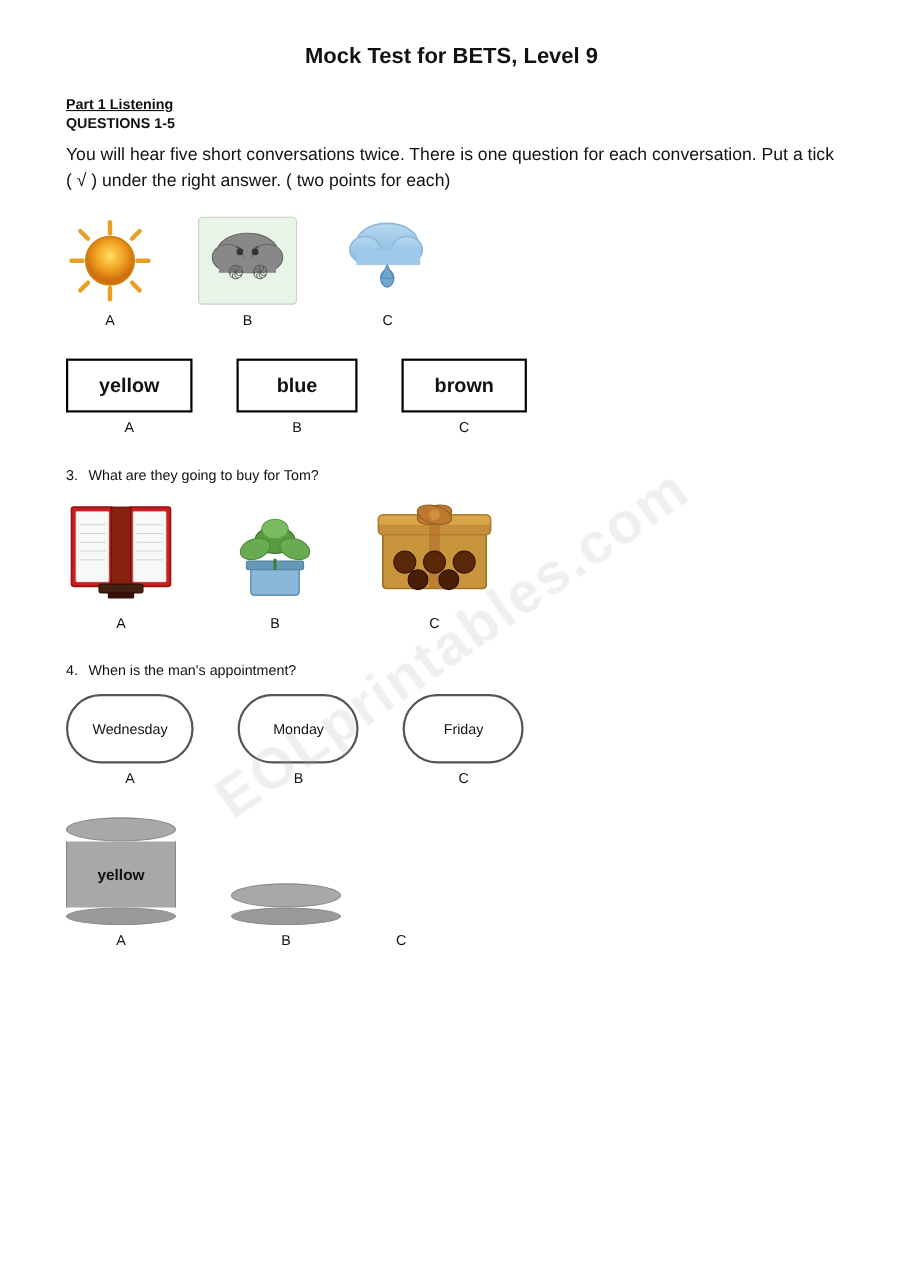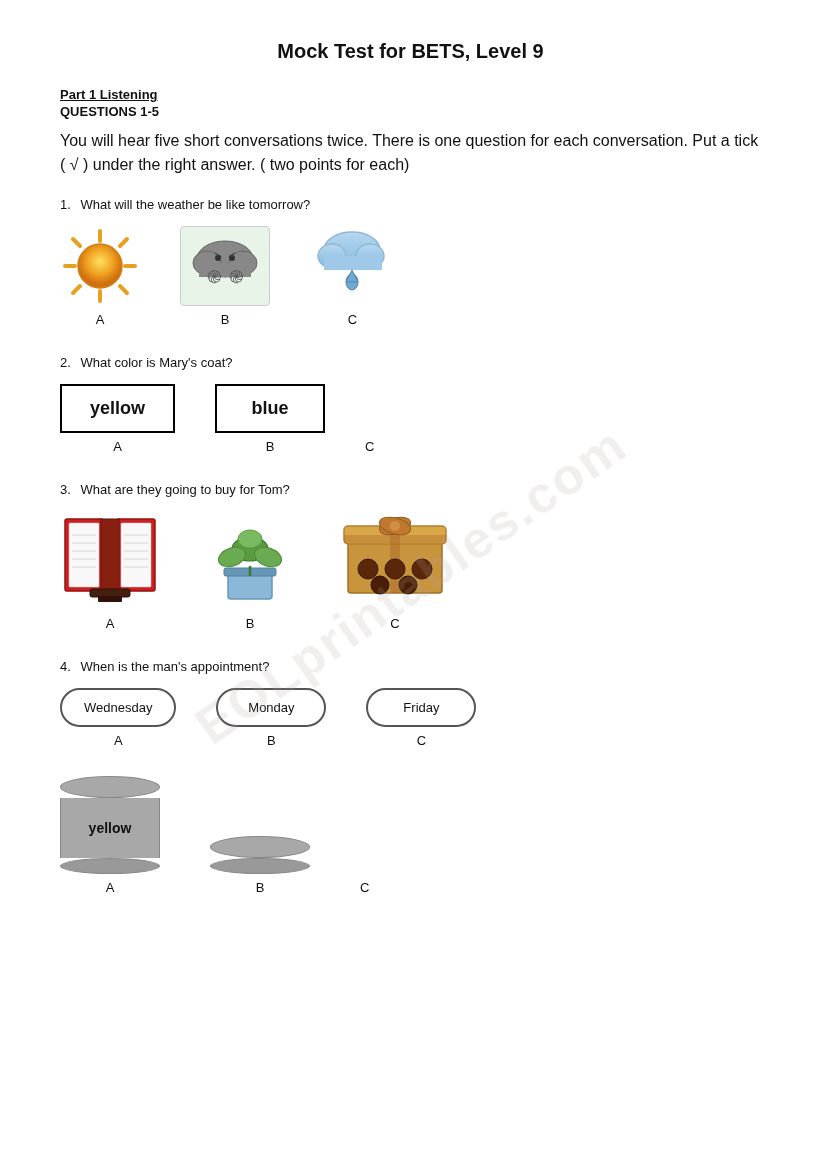--- a/index.html
+++ b/index.html
@@ -106,21 +106,21 @@
       font-weight: bold;
       font-family: Arial, sans-serif;
       min-width: 110px;
       text-align: center;
     }
 
     
     .oval-btn {
       border: 2px solid #555;
       border-radius: 50px;
-      padding: 10px 22px;
+      padding: 22px 22px;
       font-size: 13px;
       font-family: Arial, sans-serif;
       background: #fff;
       min-width: 110px;
       text-align: center;
     }
 
     
     .cylinder {
       display: flex;
@@ -176,24 +176,20 @@
 
 <div class="watermark">EOLprintables.com</div>
 
 <h1>Mock Test for BETS, Level 9</h1>
 
 <div class="part-label">Part 1    Listening</div>
 <div class="questions-label">QUESTIONS 1-5</div>
 <div class="instructions">You will hear five short conversations twice. There is one question for each conversation. Put a tick ( √ ) under the right answer. ( two points for each)</div>
 
 <div class="question-block">
-  <div class="question-text">
-    <span class="q-number">1.</span>
-    <span>What will the weather be like tomorrow?</span>
-  </div>
   <div class="options-row">
 
     <div class="option-item">
       <svg class="sun-svg" viewBox="0 0 80 80">
 
         <g stroke="#e8a020" stroke-width="4" stroke-linecap="round">
           <line x1="40" y1="5" x2="40" y2="15"></line>
           <line x1="40" y1="65" x2="40" y2="75"></line>
           <line x1="5" y1="40" x2="15" y2="40"></line>
           <line x1="65" y1="40" x2="75" y2="40"></line>
@@ -252,34 +248,31 @@
           <ellipse cx="42" cy="56" rx="6" ry="8" fill="#70a8d0" stroke="#5088b8" stroke-width="1"></ellipse>
           <polygon points="42,44 36,56 48,56" fill="#70a8d0" stroke="#5088b8" stroke-width="1"></polygon>
         </svg>
       </div>
       <span class="option-label">C</span>
     </div>
   </div>
 </div>
 
 <div class="question-block">
-  <div class="question-text">
-    <span class="q-number">2.</span>
-    <span>What color is Mary's coat?</span>
-  </div>
   <div class="options-row">
     <div class="option-item">
       <div class="color-box">yellow</div>
       <span class="option-label">A</span>
     </div>
     <div class="option-item">
       <div class="color-box">blue</div>
       <span class="option-label">B</span>
     </div>
     <div class="option-item">
+      <div class="color-box">brown</div>
       <span class="option-label">C</span>
     </div>
   </div>
 </div>
 
 <div class="question-block">
   <div class="question-text">
     <span class="q-number">3.</span>
     <span>What are they going to buy for Tom?</span>
   </div>

